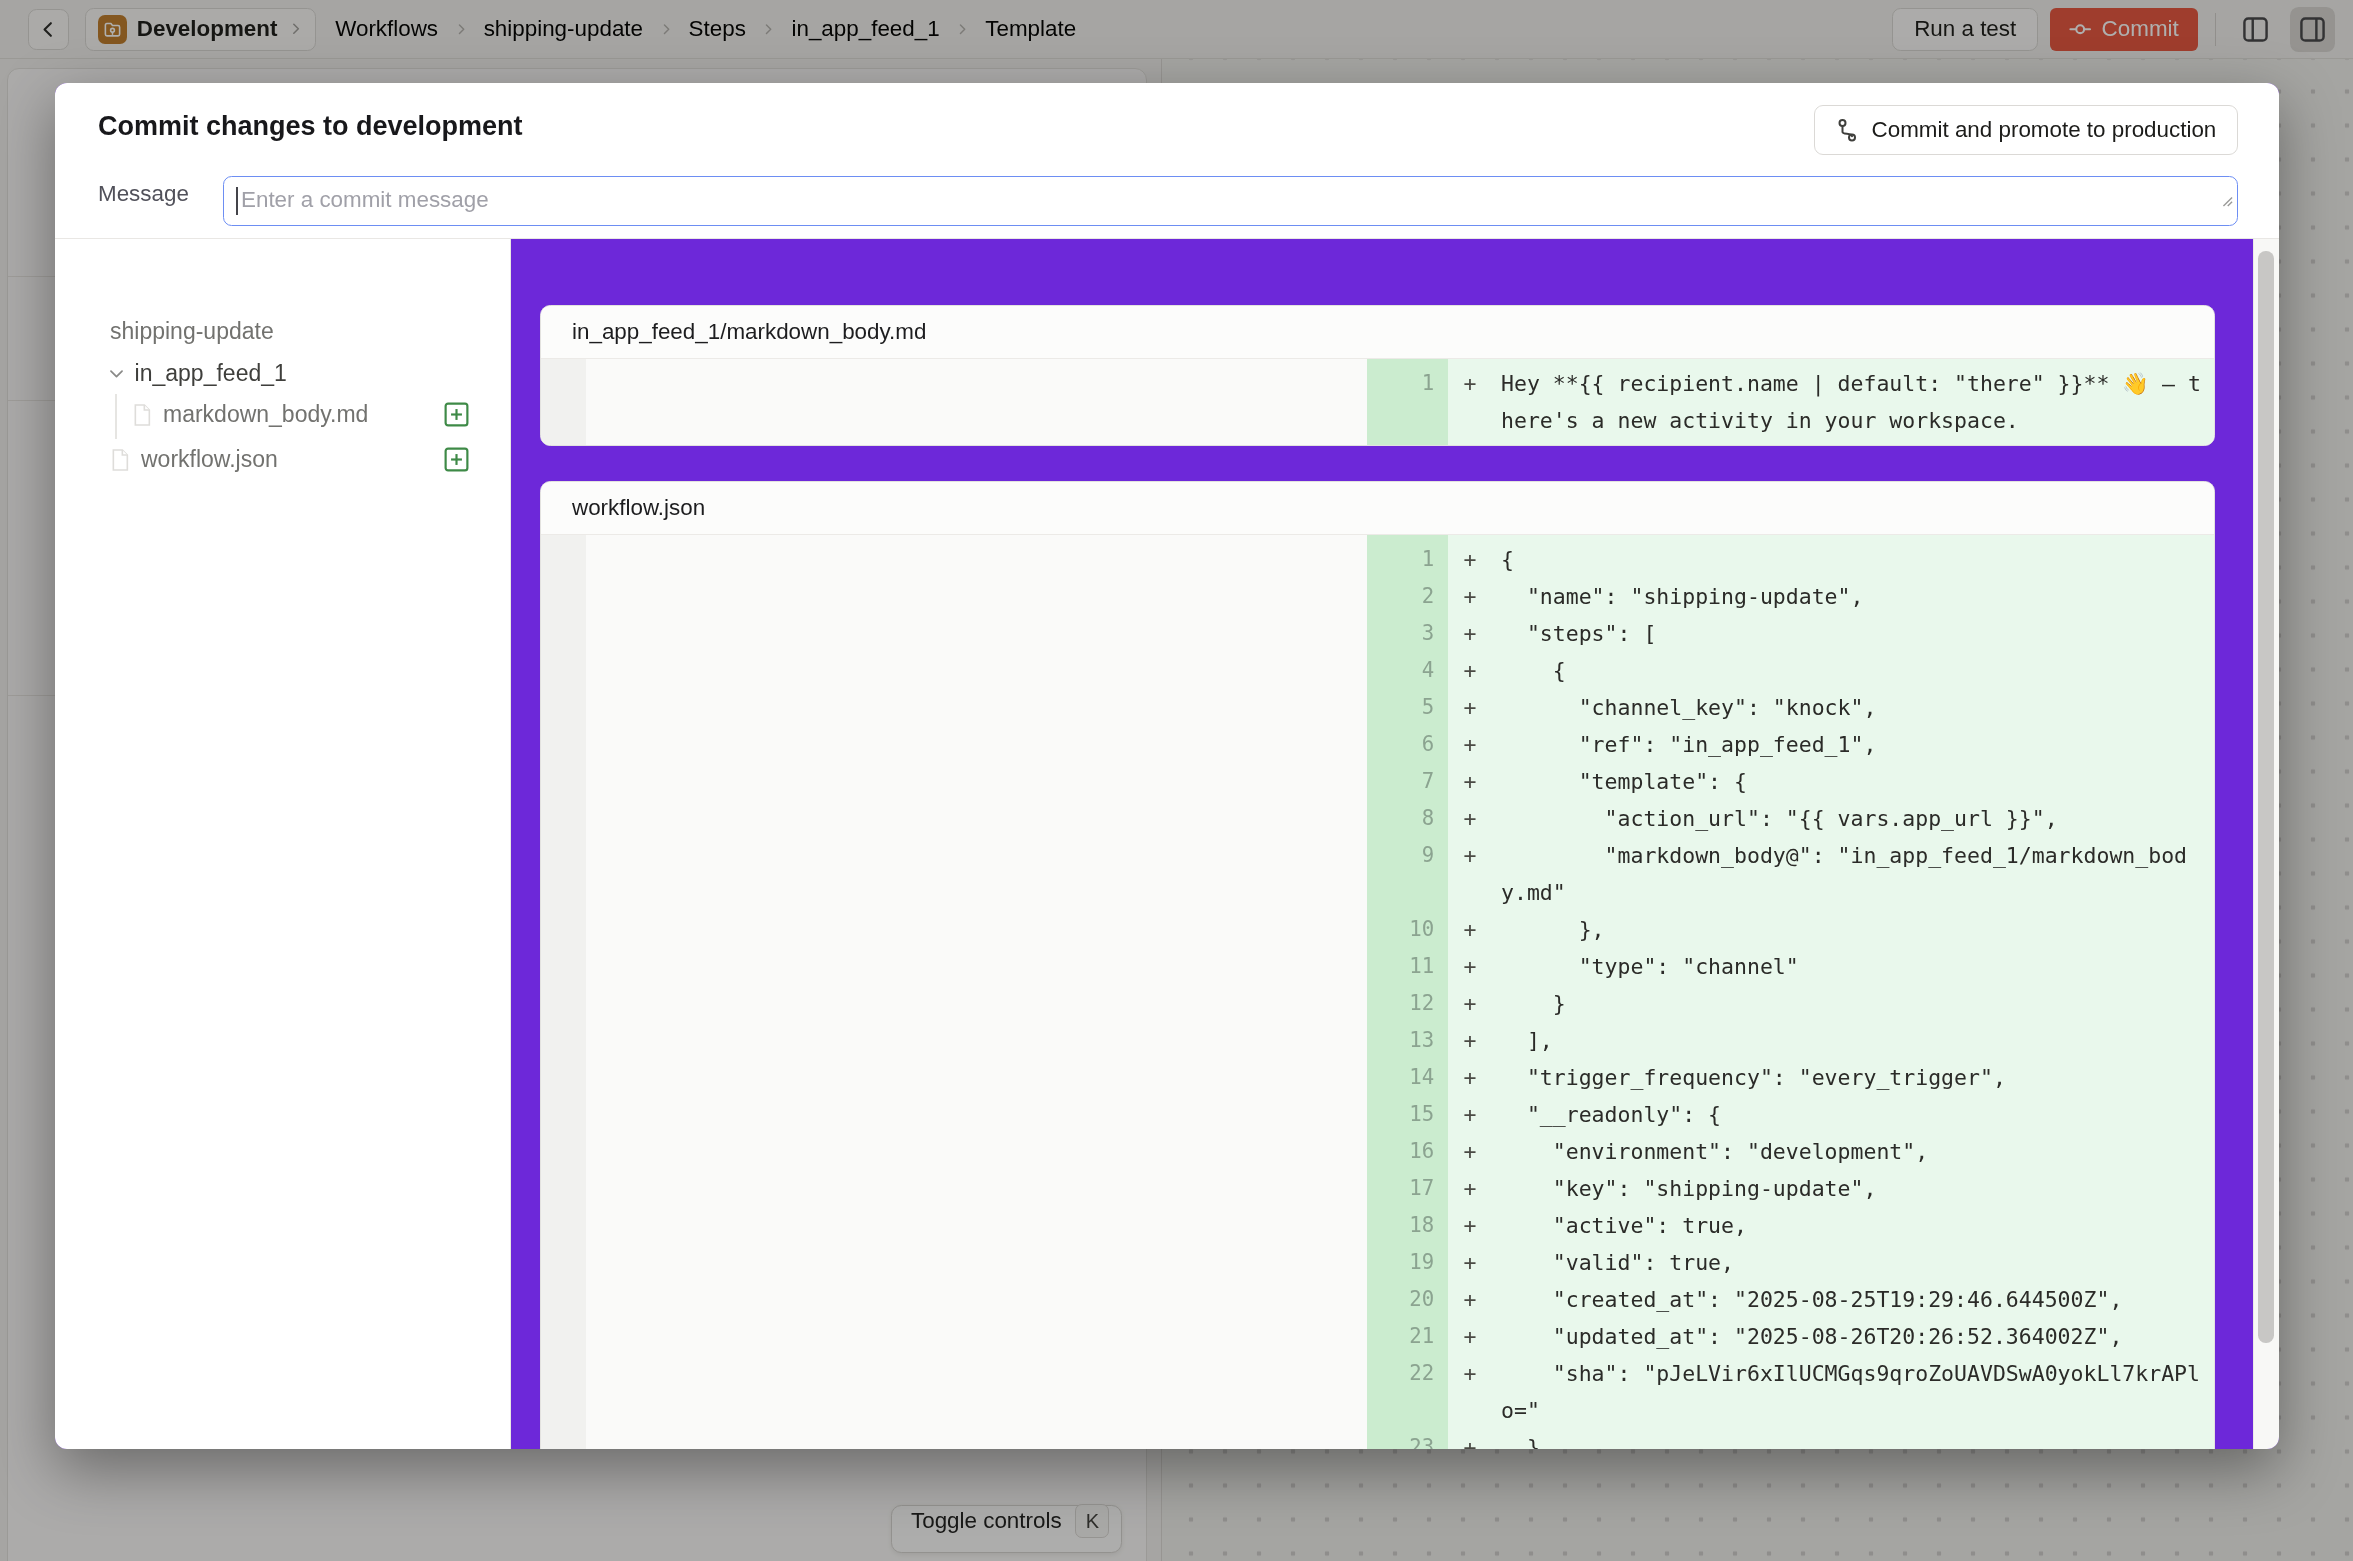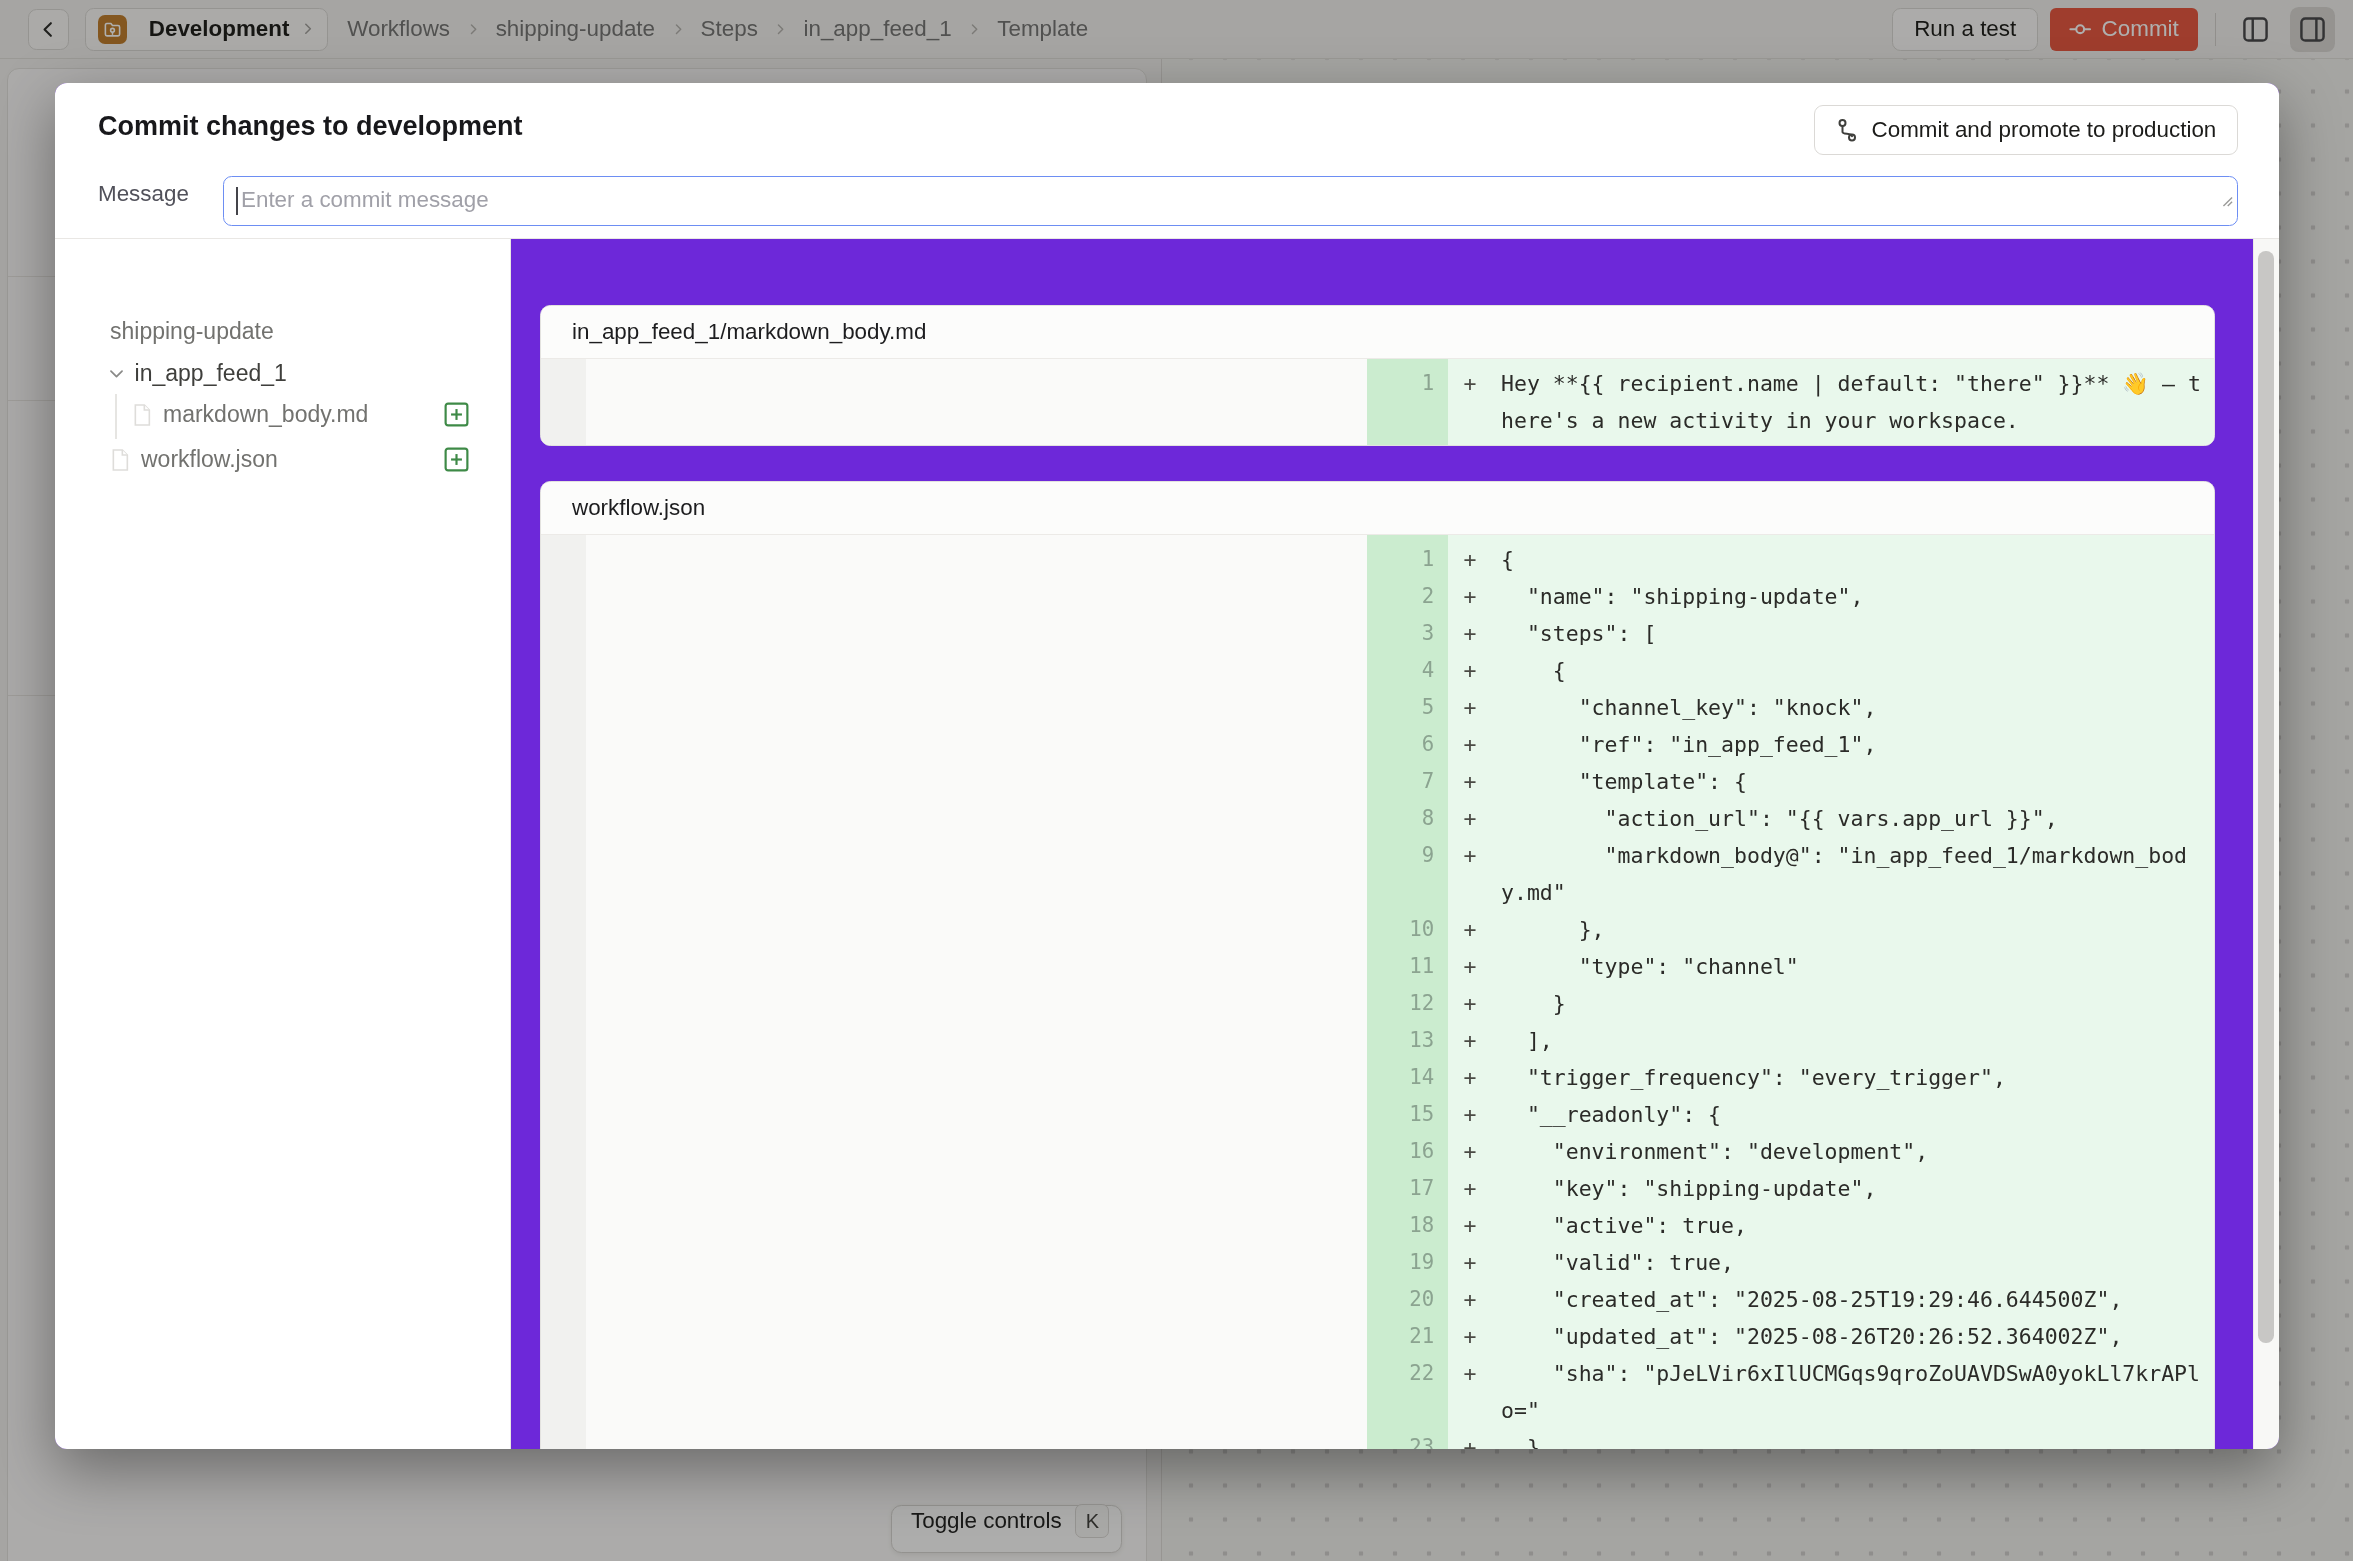--- a/index.html
+++ b/index.html
@@ -11,23 +11,23 @@
   .topbar { position:absolute; left:0; top:0; width:2354px; height:59px;
             background:#f2f1ef; border-bottom:0.9px solid #e0deda;
             display:flex; align-items:center; padding:0 19px 0 28px; }
   .iconbtn { display:flex; align-items:center; justify-content:center;
              border:0.9px solid #d9d7d4; background:#f9f8f7; border-radius:8.6px; cursor:pointer; }
   .backbtn { width:41px; height:41px; }
   .envbadge { display:flex; align-items:center; gap:10.3px; height:43px; margin-left:15.5px;
               padding:0 12px; border:0.9px solid #d9d7d4; background:#f9f8f7; border-radius:8.6px; }
   .envicon { width:29px; height:29px; border-radius:6.9px; background:#bf7d2c;
              display:flex; align-items:center; justify-content:center; }
-  .envlabel { font-size:22.4px; font-weight:600; color:#1b1b19;margin-left:12px; }
+  .envlabel { font-size:22.4px; font-weight:600; color:#1b1b19; }
   .crumbs { display:flex; align-items:center; gap:15.5px; margin-left:19px; }
-  .crumb { font-size:22.4px; font-weight:500; color:#737373; white-space:nowrap; }
+  .crumb { font-size:22.4px; font-weight:500; color:#000000; white-space:nowrap; }
   .csep  { display:flex; align-items:center; }
   .tb-right { margin-left:auto; display:flex; align-items:center; gap:12px; }
   .runtest { height:43px; padding:0 20.7px; border:0.9px solid #d9d7d4; background:#fbfaf9;
              border-radius:8.6px; font-size:22.4px; color:#1b1b19; display:flex; align-items:center; }
   .commitbtn { height:43px; padding:0 19px; background:#e8563f; border-radius:6px;
                font-size:22.4px; color:#fff; display:flex; align-items:center; gap:10.3px; border:none; }
   .tbdivider { width:0.9px; height:33px; background:#d2d0cd; margin:0 5.2px; }
   .panelbtn { width:45px; height:45px; display:flex; align-items:center; justify-content:center;
               border-radius:8.6px; background:transparent; border:none; }
   .panelbtn.active { background:#d8d6d3; }

